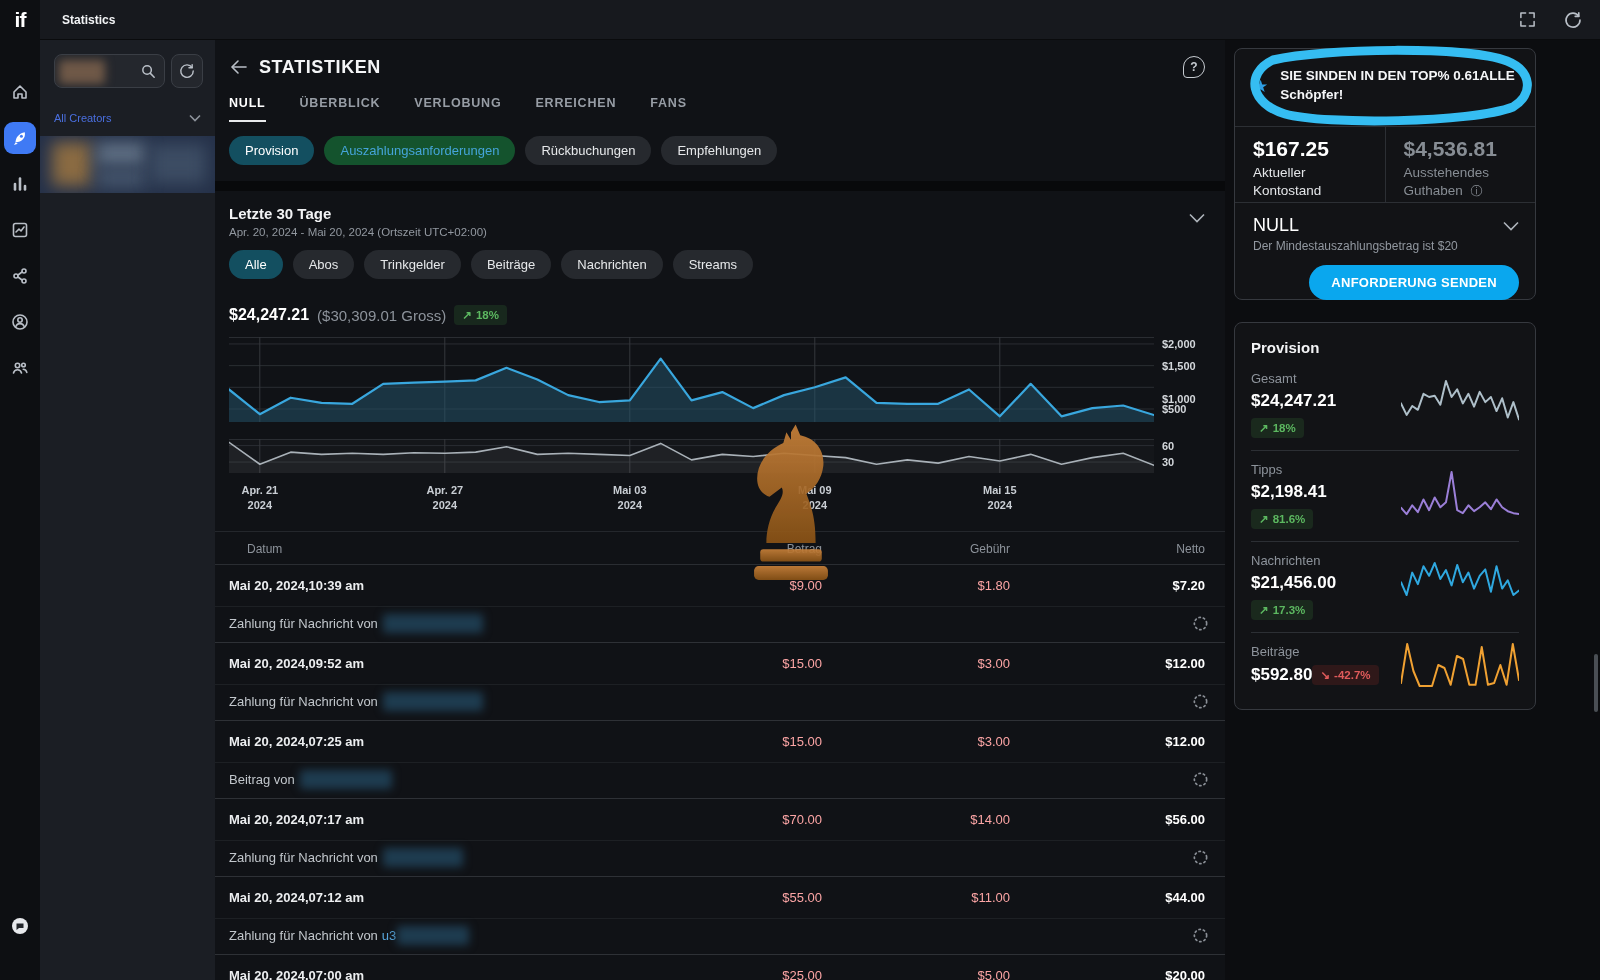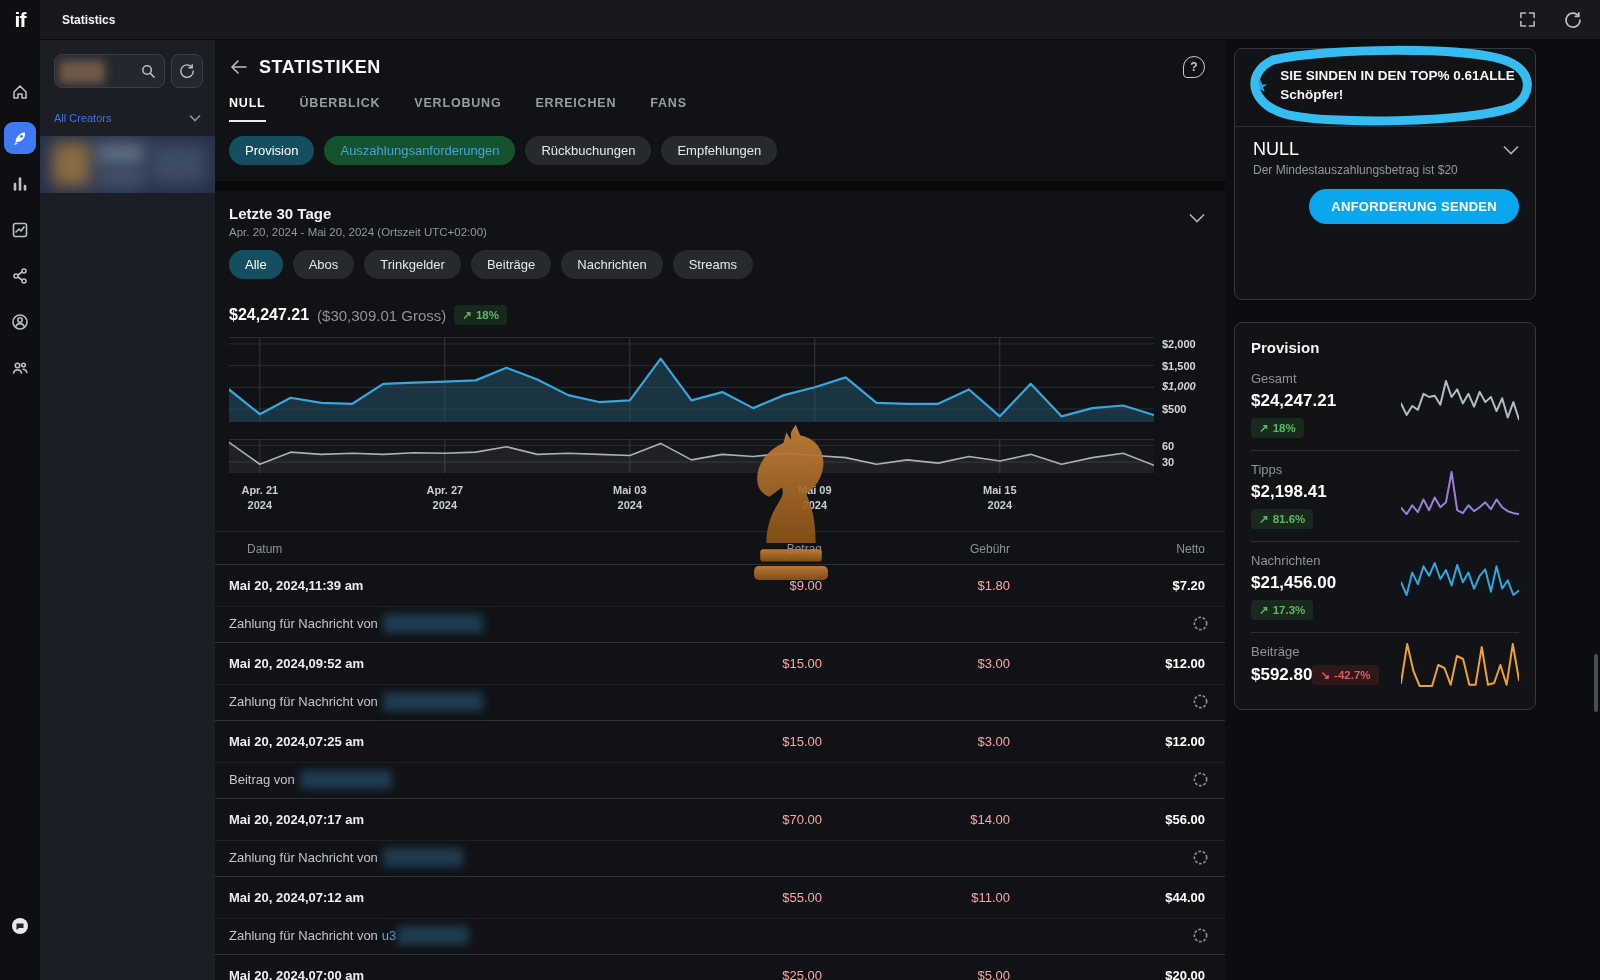--- a/index.html
+++ b/index.html
@@ -364,21 +364,21 @@
           <line x1="400.8025" y1="0" x2="400.8025" y2="85" stroke="#35383d" stroke-width="1"></line>
           <line x1="585.8025" y1="0" x2="585.8025" y2="85" stroke="#35383d" stroke-width="1"></line>
           <line x1="770.8025" y1="0" x2="770.8025" y2="85" stroke="#35383d" stroke-width="1"></line>
           <polygon points="0,85 0,52.474489795918366 30.833333333333332,77.1938775510204 61.666666666666664,60.714285714285715 92.5,65.91836734693878 123.33333333333333,66.78571428571429 154.16666666666666,46.83673469387755 185,45.535714285714285 215.83333333333334,44.66836734693877 246.66666666666666,43.36734693877551 277.5,30.79081632653061 308.3333333333333,42.5 339.16666666666663,58.11224489795919 370,65.05102040816327 400.83333333333337,63.316326530612244 431.6666666666667,21.68367346938775 462.5,63.316326530612244 493.3333333333333,55.076530612244895 524.1666666666666,71.12244897959184 555,58.11224489795919 585.8333333333333,50.30612244897959 616.6666666666666,40.33163265306123 647.5,65.91836734693878 678.3333333333333,66.78571428571429 709.1666666666667,66.78571428571429 740,52.474489795918366 770.8333333333334,79.36224489795919 801.6666666666667,46.83673469387755 832.5,79.36224489795919 863.3333333333334,71.12244897959184 894.1666666666666,68.5204081632653 925,78.06122448979592 925,85" fill="rgba(35,85,110,0.50)"></polygon>
           <polyline points="0,52.474489795918366 30.833333333333332,77.1938775510204 61.666666666666664,60.714285714285715 92.5,65.91836734693878 123.33333333333333,66.78571428571429 154.16666666666666,46.83673469387755 185,45.535714285714285 215.83333333333334,44.66836734693877 246.66666666666666,43.36734693877551 277.5,30.79081632653061 308.3333333333333,42.5 339.16666666666663,58.11224489795919 370,65.05102040816327 400.83333333333337,63.316326530612244 431.6666666666667,21.68367346938775 462.5,63.316326530612244 493.3333333333333,55.076530612244895 524.1666666666666,71.12244897959184 555,58.11224489795919 585.8333333333333,50.30612244897959 616.6666666666666,40.33163265306123 647.5,65.91836734693878 678.3333333333333,66.78571428571429 709.1666666666667,66.78571428571429 740,52.474489795918366 770.8333333333334,79.36224489795919 801.6666666666667,46.83673469387755 832.5,79.36224489795919 863.3333333333334,71.12244897959184 894.1666666666666,68.5204081632653 925,78.06122448979592" fill="none" stroke="#39a7de" stroke-width="2.2" stroke-linejoin="round" stroke-linecap="round"></polyline>
         </svg>
       </div>
     <div id="ylabs-main">
         <div class="ylab" style="top: 0.938776px;">$2,000</div>
         <div class="ylab" style="top: 22.6224px;">$1,500</div>
-        <div class="ylab" style="top: 43px; font-style: italic;">$1,000</div>
+        <div class="ylab" style="top: 56px;">$1,000</div>
         <div class="ylab" style="top: 65.9898px;">$500</div>
       </div>
     <div class="plot-sec">
         <svg id="sec-chart" width="925" height="34" viewBox="0 0 925 34" preserveAspectRatio="none">
           <line x1="0" y1="6.580645161290324" x2="925" y2="6.580645161290324" stroke="#2a2d32" stroke-width="1"></line>
           <line x1="0" y1="23.032258064516128" x2="925" y2="23.032258064516128" stroke="#2a2d32" stroke-width="1"></line>
           <line x1="0" y1="0.5" x2="925" y2="0.5" stroke="#2a2d32" stroke-width="1"></line>
           <line x1="30.802500000000002" y1="0" x2="30.802500000000002" y2="34" stroke="#35383d" stroke-width="1"></line>
           <line x1="215.8025" y1="0" x2="215.8025" y2="34" stroke="#35383d" stroke-width="1"></line>
           <line x1="400.8025" y1="0" x2="400.8025" y2="34" stroke="#35383d" stroke-width="1"></line>
@@ -410,21 +410,21 @@
     <div class="col-datum">Datum</div>
     <div class="col-betrag">Betrag</div>
     <div class="col-gebuehr">Gebühr</div>
     <div class="col-netto">Netto</div>
   </div>
 
   <div>
 
     <div class="txn">
       <div class="txn-main">
-        <div class="col-datum">Mai 20, 2024,11:39 am</div>
+        <div class="col-datum">Mai 20, 2024,10:39 am</div>
         <div class="col-betrag">$9.00</div>
         <div class="col-gebuehr">$1.80</div>
         <div class="col-netto">$7.20</div>
       </div>
       <div class="txn-desc">
           <span>Zahlung für Nachricht von</span>
           <span class="desc-blur"></span>
         <span class="spinner">
             <svg width="17" height="17" viewBox="0 0 18 18">
               <circle cx="9" cy="9" r="6.5" fill="none" stroke="#8a8f96" stroke-width="1.8" stroke-dasharray="1.5 3.2" stroke-linecap="round"></circle>
@@ -540,20 +540,31 @@
       <div class="banner-text">
         <div>SIE SINDEN IN DEN TOP% 0.61ALLE</div>
         <div>Schöpfer!</div>
       </div>
       <span class="marker">
         <svg width="312" height="88" viewBox="0 0 312 88">
           <path d="M44 18 C 96 6, 238 4, 278 19 C 303 29, 305 52, 284 65 C 242 81, 96 83, 56 72 C 22 62, 15 32, 44 18 Z" fill="none" stroke="#35bdf2" stroke-width="9" stroke-linejoin="round" stroke-linecap="round"></path>
         </svg>
       </span>
     </div>
+    <div class="balance">
+      <div class="bal-col">
+        <div class="bal-value">$167.25</div>
+        <div class="bal-label"><span>Aktueller</span><br><span>Kontostand</span></div>
+      </div>
+      <div class="bal-col pending">
+        <div class="bal-value">$4,536.81</div>
+        <div class="bal-label"><span>Ausstehendes</span><br><span>Guthaben</span>
+          <span class="info-glyph">ⓘ</span></div>
+      </div>
+    </div>
     <div class="payout">
       <div class="payout-top">
         <span class="payout-method">NULL</span>
         <span>
             <svg width="16" height="10" viewBox="0 0 16 10">
               <polyline points="1,1.5 8,8.5 15,1.5" fill="none" stroke="#aeb4bb" stroke-width="1.6"></polyline>
             </svg>
           </span>
       </div>
       <div class="payout-note">Der Mindestauszahlungsbetrag ist $20</div>

